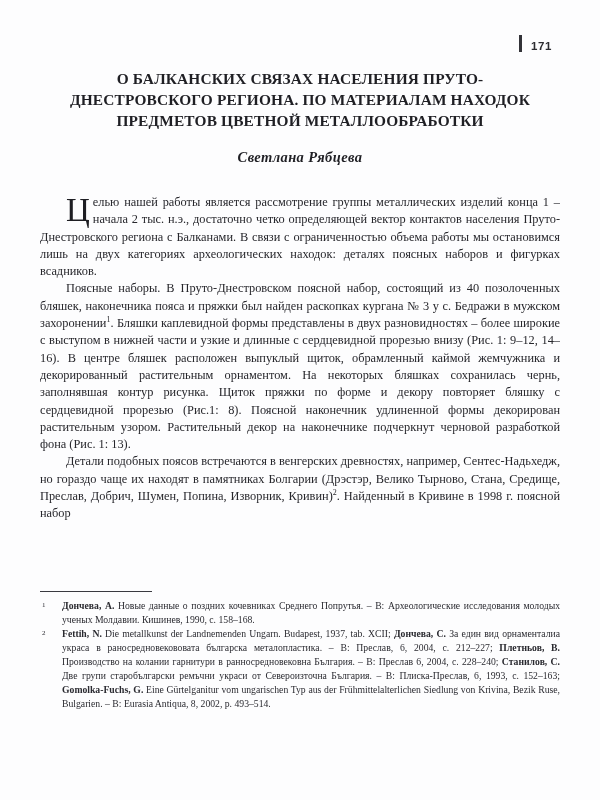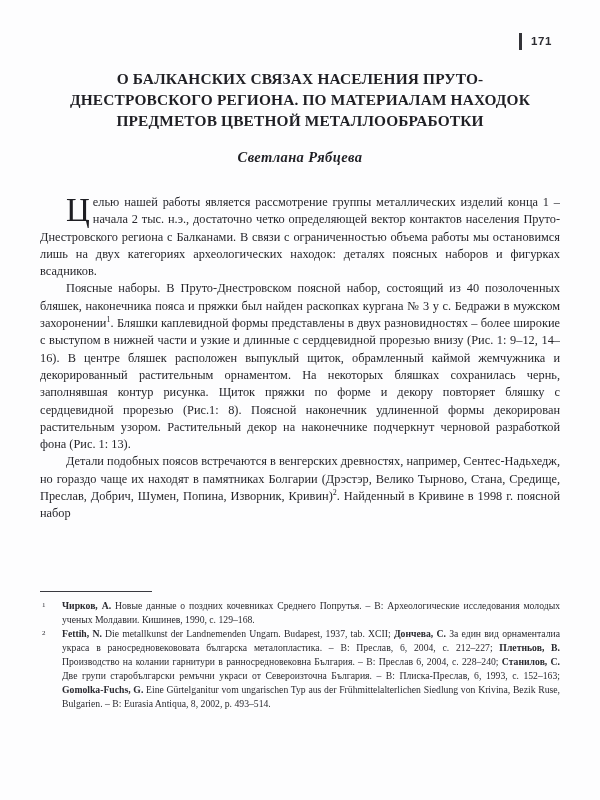--- a/index.html
+++ b/index.html
@@ -20,21 +20,21 @@
 
   
   #folio {
     position: absolute;
     top: 30px;
     left: 0;
     width: 600px;
     height: 22px;
     display: flex;
     justify-content: flex-end;
-    align-items: center;
+    align-items: flex-end;
     padding-right: 48px;
     box-sizing: border-box;
   }
   #folio .rule {
     width: 3px;
     height: 17px;
     background: #333338;
     margin-right: 9px;
   }
   #folio .num {
@@ -165,21 +165,21 @@
     <p><b class="run">Поясные наборы.</b><span> В Пруто-Днестровском поясной набор, состоящий из 40 позолоченных бляшек, наконечника пояса и пряжки был найден раскопках кургана № 3 у с. Бедражи в мужском захоронении</span><sup class="fn">1</sup><span>. Бляшки каплевидной формы представлены в двух разновидностях – более широкие с выступом в нижней части и узкие и длинные с сердцевидной прорезью внизу (Рис. 1: 9–12, 14–16). В центре бляшек расположен выпуклый щиток, обрамленный каймой жемчужника и декорированный растительным орнаментом. На некоторых бляшках сохранилась чернь, заполнявшая контур рисунка. Щиток пряжки по форме и декору повторяет бляшку с сердцевидной прорезью (Рис.1: 8). Поясной наконечник удлиненной формы декорирован растительным узором. Растительный декор на наконечнике подчеркнут черновой разработкой фона (Рис. 1: 13).</span></p>
 
     <p><span>Детали подобных поясов встречаются в венгерских древностях, например, Сентес-Надьхедж, но гораздо чаще их находят в памятниках Болгарии (Дрэстэр, Велико Тырново, Стана, Средище, Преслав, Добрич, Шумен, Попина, Изворник, Кривин)</span><sup class="fn">2</sup><span>. Найденный в Кривине в 1998 г. поясной набор</span></p>
 
   </div>
 
   <div id="notes">
     <div class="sep"></div>
 
     <div class="note">
-      <span class="mk">1</span><b>Чирков, А.</b><span> Новые данные о поздних кочевниках Среднего Попрутья. – В: Археологические исследования молодых ученых Молдавии. Кишинев, 1990, с. 129–168.</span>
+      <span class="mk">1</span><b>Дончева, А.</b><span> Новые данные о поздних кочевниках Среднего Попрутья. – В: Археологические исследования молодых ученых Молдавии. Кишинев, 1990, с. 158–168.</span>
     </div>
 
     <div class="note">
       <span class="mk">2</span><b>Fettih, N.</b><span> Die metallkunst der Landnemenden Ungarn. Budapest, 1937, tab. XCII; </span><b>Дончева, С.</b><span> За един вид орнаменталиа украса в раносредновекововата българска металопластика. – В: Преслав, 6, 2004, с. 212–227; </span><b>Плетньов, В.</b><span> Производство на колании гарнитури в ранносредновековна България. – В: Преслав 6, 2004, с. 228–240; </span><b>Станилов, С.</b><span> Две групи старобългарски ремъчни украси от Североизточна България. – В: Плиска-Преслав, 6, 1993, с. 152–163; </span><b>Gomolka-Fuchs, G.</b><span> Eine Gürtelganitur vom ungarischen Typ aus der Frühmittelalterlichen Siedlung von Krivina, Bezik Ruse, Bulgarien. – В: Eurasia Antiqua, 8, 2002, p. 493–514.</span>
     </div>
   </div>
 
 </div>
 
 </body></html>

